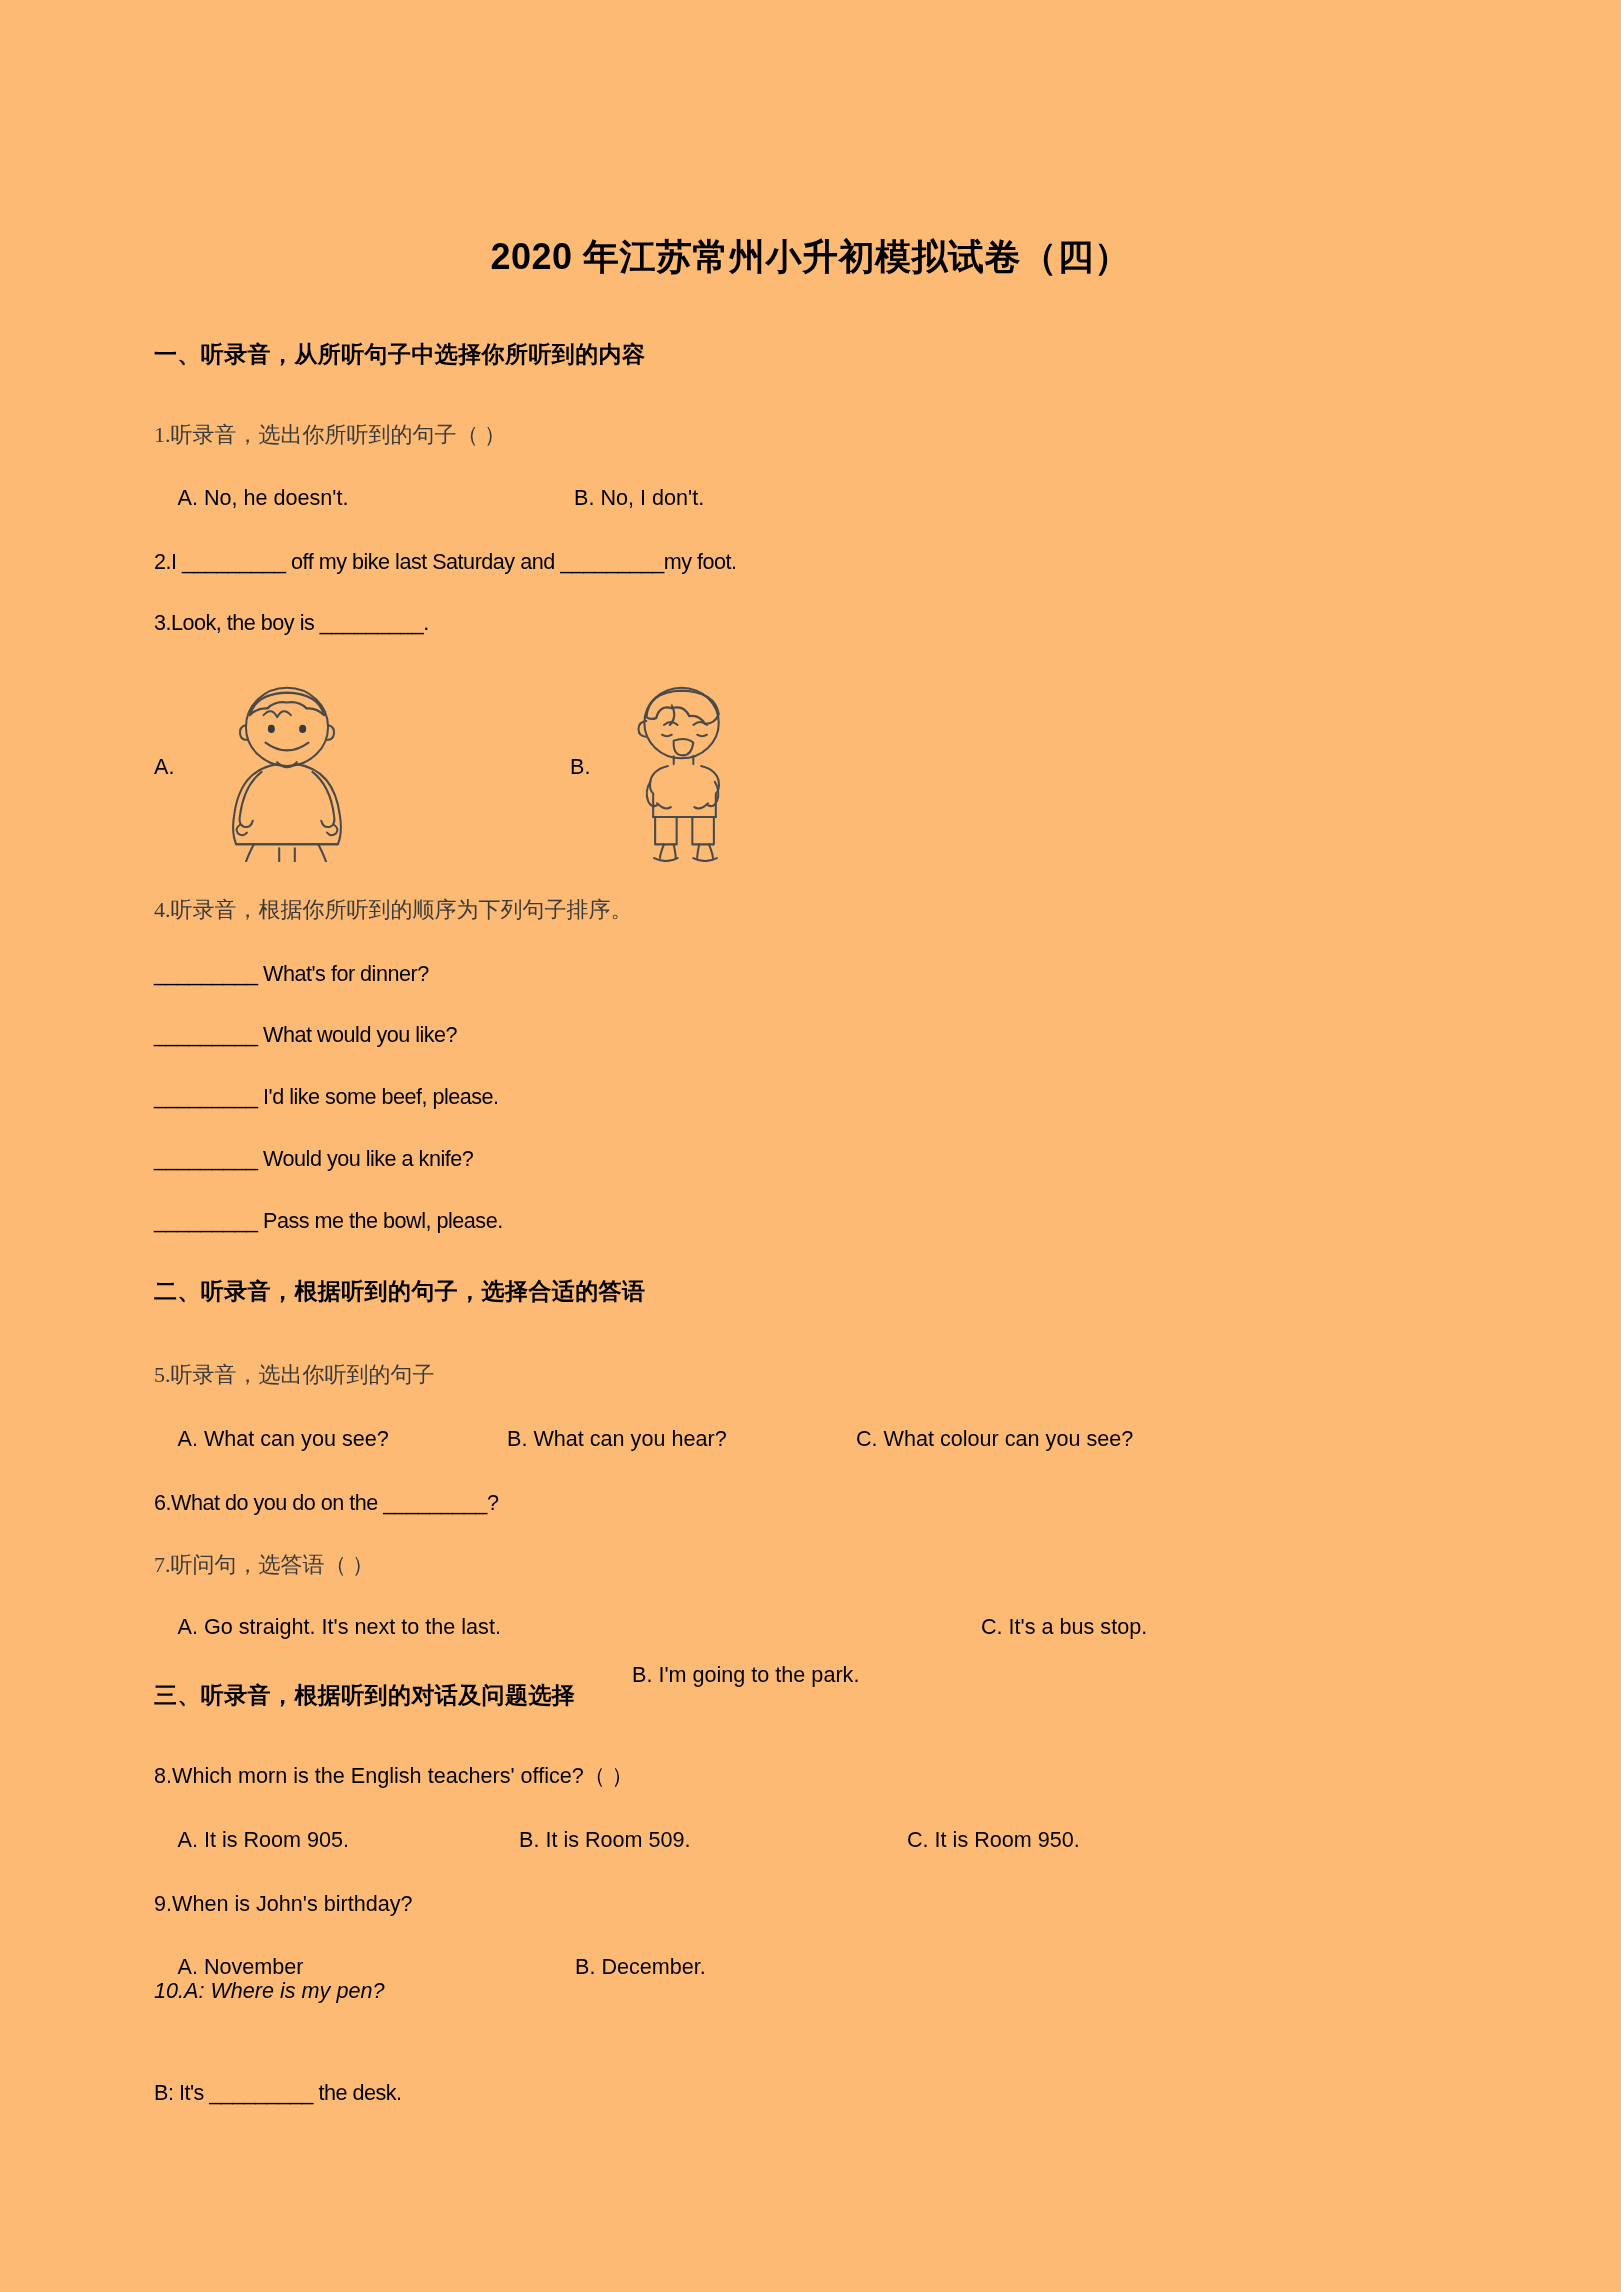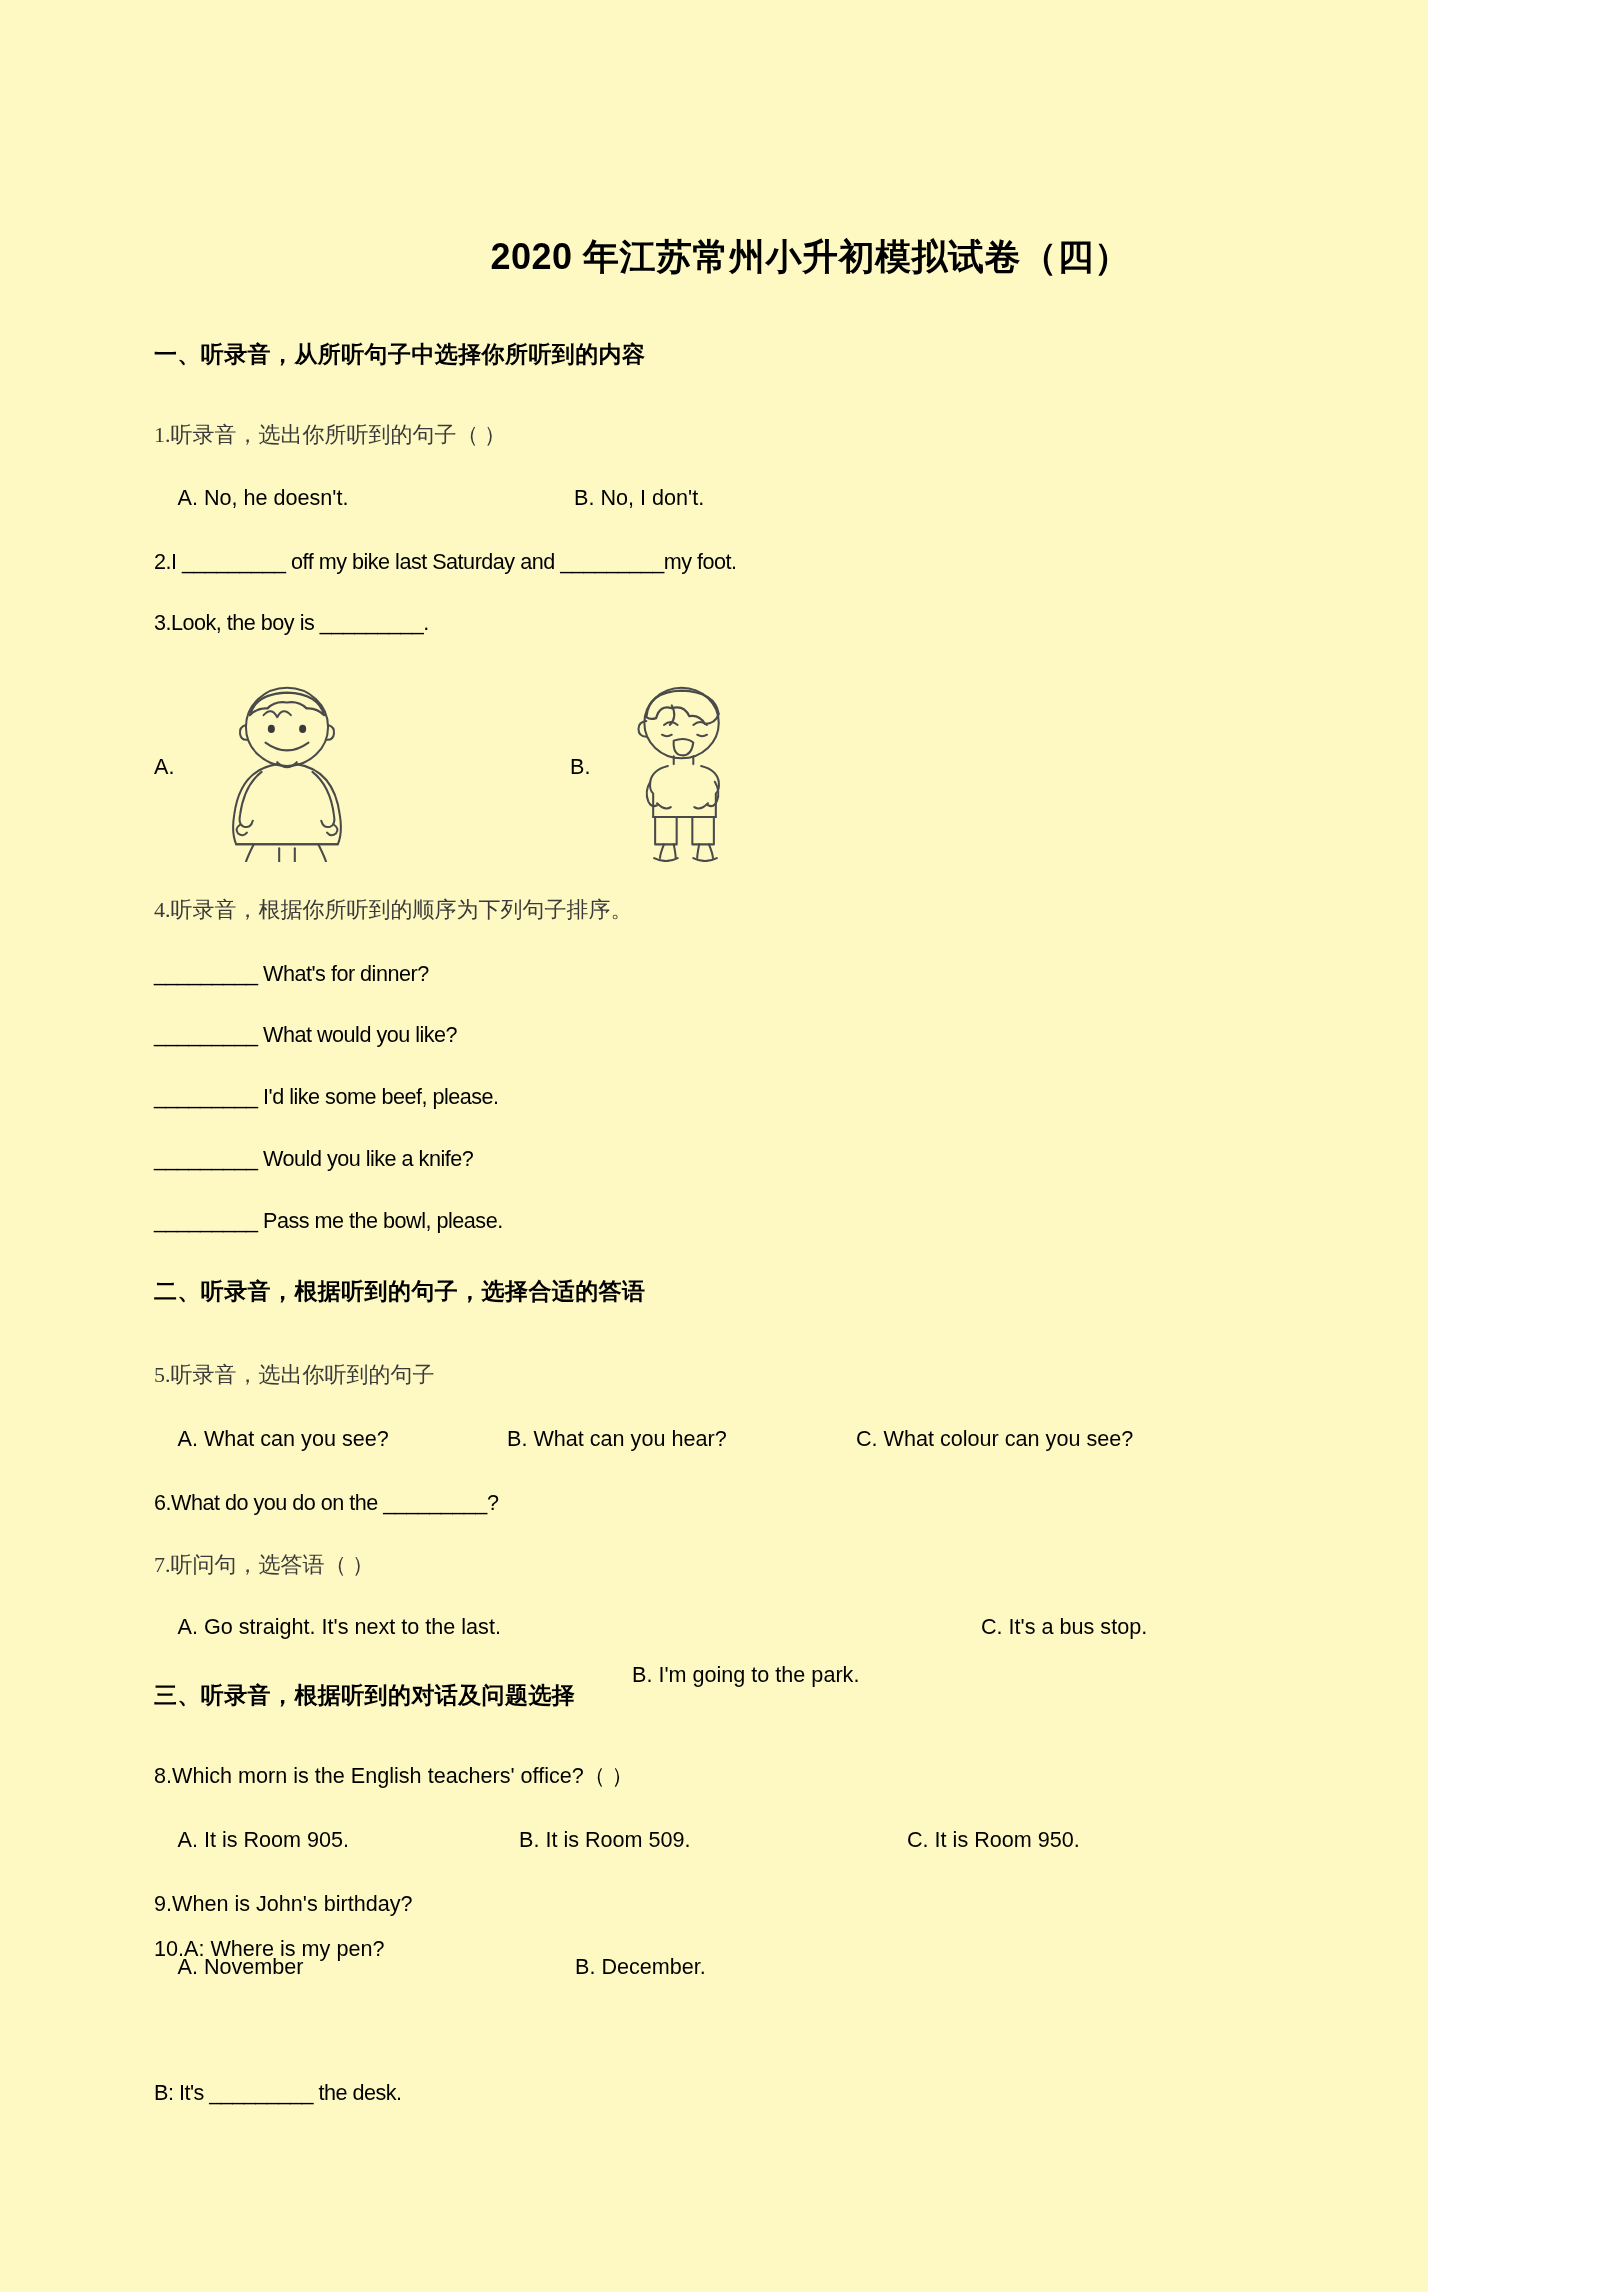--- a/index.html
+++ b/index.html
@@ -13,23 +13,23 @@
     height: 2293px;
     position: relative;
     font-family: "Liberation Sans", sans-serif;
     color: #000000;
     overflow: hidden;
   }
   .page {
     position: absolute;
     left: 0;
     top: 0;
-    width: 1428px;
+    width: 1621px;
     height: 2293px;
-    background: #fef9c3;
+    background: #fdba74;
   }
   .content {
     position: absolute;
     left: 154px;
     top: 0;
     width: 1313px;
   }
 
   
   .doc-title {
@@ -266,18 +266,18 @@
       <span class="opt" style="left:753px;">C. It is Room 950.</span>
     </div>
 
     <div class="qline" style="top:1889px;">9.When is John's birthday?</div>
 
     <div class="optrow" style="top:1952px;">
       <span class="opt" style="left:23.5px;">A. November</span>
       <span class="opt" style="left:421px;">B. December.</span>
     </div>
 
-    <div class="qline" style="top:1934px;">10.A: Where is my pen?</div>
+    <div class="qline" style="top:1976px;font-style:italic;">10.A: Where is my pen?</div>
     <div class="qline blank" style="top:2078px;">B: It's _________ the desk.</div>
 
   </div>
 </div>
 
 
 </body></html>

